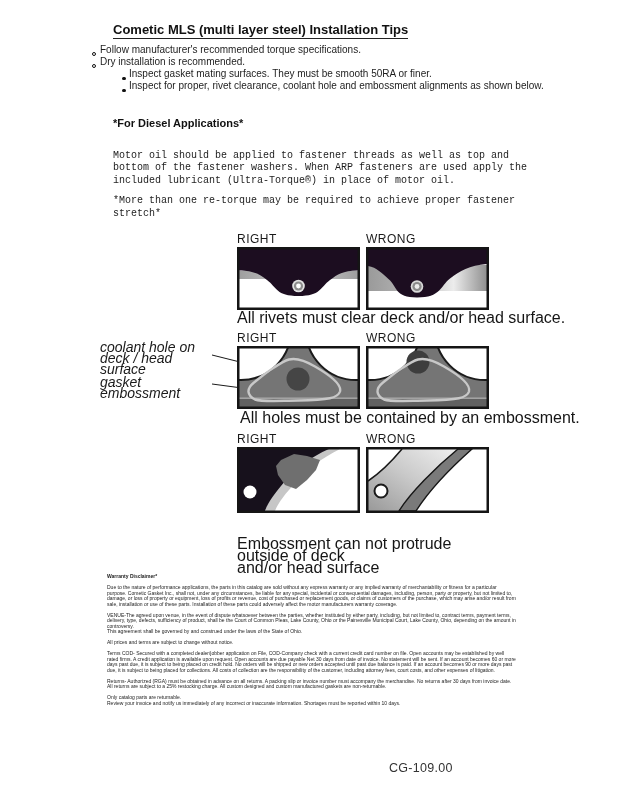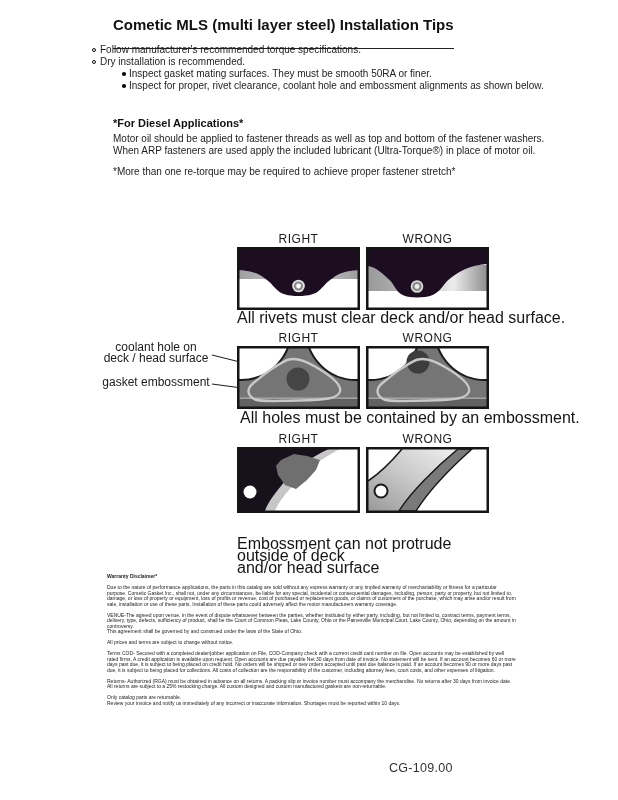--- a/index.html
+++ b/index.html
@@ -1,51 +1,51 @@
 <!DOCTYPE html>
 <html><head>
 <meta charset="utf-8">
 <style>
   * { margin:0; padding:0; box-sizing:border-box; }
   html,body { background:#ffffff; }
   body { width:618px; height:800px; font-family:"Liberation Sans", sans-serif; color:#1d1d1d; }
   .page { position:relative; width:618px; height:800px; background:#ffffff; overflow:hidden; }
 
   .doc-title {
-    position:absolute; left:113px; top:16px;
-    font-size:15px; font-weight:bold; color:#111;
-    border-bottom:1.6px solid #222; padding-bottom:15px;
+    position:absolute; left:113px; top:22px;
+    font-size:13px; font-weight:bold; color:#111;
+    border-bottom:1.6px solid #222; padding-bottom:1px;
   }
 
   .tips { position:absolute; left:92px; top:44px; width:460px; font-size:10px; line-height:12px; }
-  .tip-line { display:flex; align-items:flex-start; }
+  .tip-line { display:flex; align-items:flex-end; }
   .tip-line.sub { margin-left:30px; }
   .marker-circle {
     width:4px; height:4px; border:1px solid #111; border-radius:50%;
     margin-top:3.5px; margin-right:4px; flex:0 0 auto;
   }
   .marker-dot {
     width:3.5px; height:3.5px; background:#111; border-radius:50%;
     margin-top:4px; margin-right:3.5px; flex:0 0 auto;
   }
 
   .diesel { position:absolute; left:113px; top:117px; width:437px; font-size:10px; line-height:12.2px; }
-  .diesel h2 { font-size:11px; font-weight:bold; color:#111; margin-bottom:4px; }
-  .diesel p { margin-bottom:8.5px; }
+  .diesel h2 { font-size:11px; font-weight:bold; color:#111; margin-bottom:21px; }
+  .diesel p { margin-bottom:8.5px;font-family:Liberation Mono, monospace; }
 
   .dlabel {
-    position:absolute; width:123px; text-align:center;
+    position:absolute; width:123px; text-align:left;
     font-size:12px; letter-spacing:0.5px; color:#1a1a1a;
   }
   .dbox { position:absolute; }
   .dcaption { position:absolute; font-size:16px; color:#151515; line-height:12px; white-space:pre-line; }
 
   .anno {
-    position:absolute; width:112px; text-align:center;
-    font-size:12px; line-height:11px; color:#1a1a1a; white-space:pre-line;
+    position:absolute; width:112px; text-align:left;
+    font-size:14px; line-height:11px; color:#1a1a1a; white-space:pre-line;font-style:italic;
   }
   .leader-svg { position:absolute; left:205px; top:338px; }
 
   .disclaimer {
     position:absolute; left:107px; top:574px; width:409px;
     font-size:5px; line-height:5.5px; color:#232323;
   }
   .disclaimer h3 { font-size:5px; font-weight:bold; margin-bottom:5.5px; }
   .disclaimer p { margin-bottom:5.5px; white-space:pre-line; }
 

